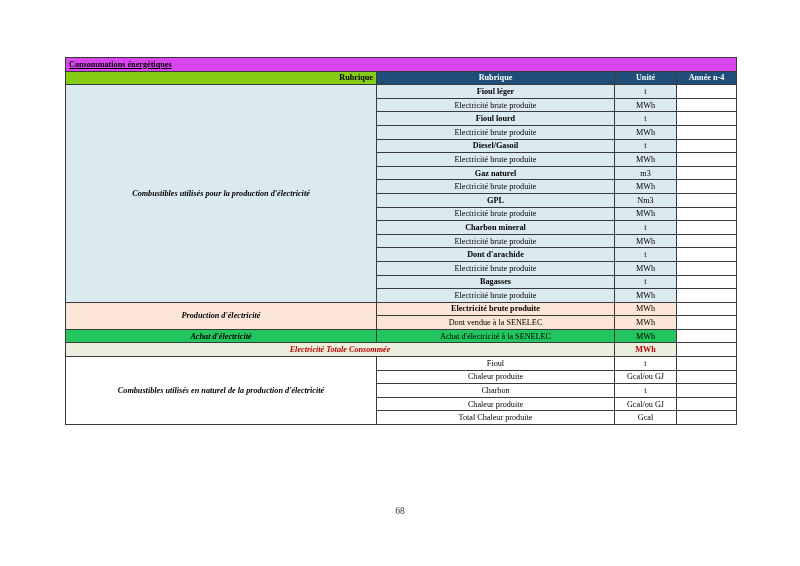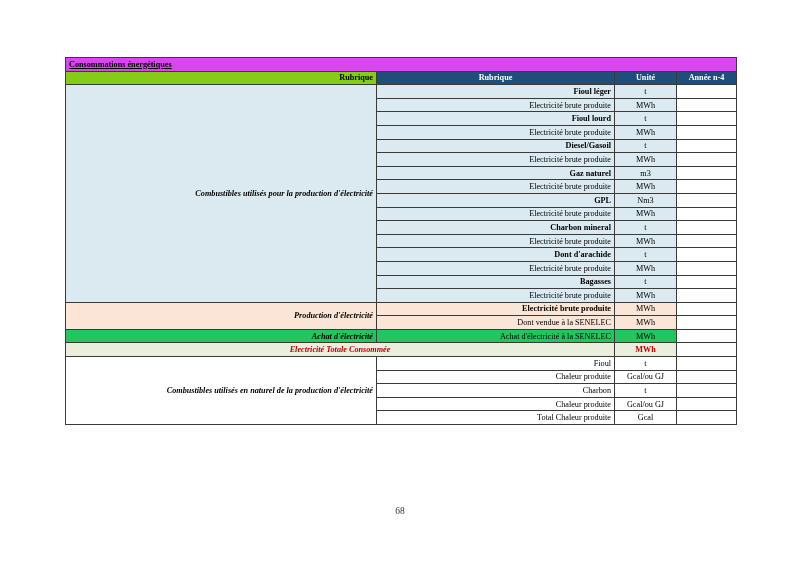--- a/index.html
+++ b/index.html
@@ -91,26 +91,26 @@
 
   
   .bg-blue   { background: #daeaf0; }
   .bg-peach  { background: #fbe5d6; }
   .bg-pink   { background: #22c55e; }
   .bg-green  { background: #eaeedd; margin-top: 17px; }
   .bg-white  { background: #ffffff; }
 
   
   .b     { font-weight: bold; }
-  .lft   { text-align: right; }
+  .lft   { text-align: center; }
   .red   { color: #c00000; }
   .rubrique-label {
     font-weight: bold;
     font-style: italic;
-    text-align: right;
+    text-align: center;
     font-size: 8.6px;
     white-space: normal;
     line-height: 11px;
     margin-left: 33px;
   }
   .total-label {
     font-weight: bold;
     font-style: italic;
     color: #c00000;
     text-align: center;

